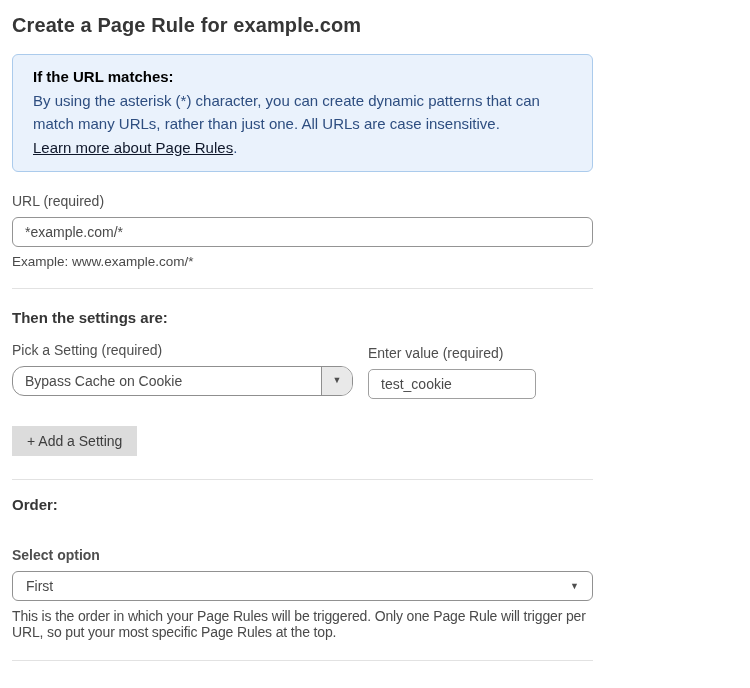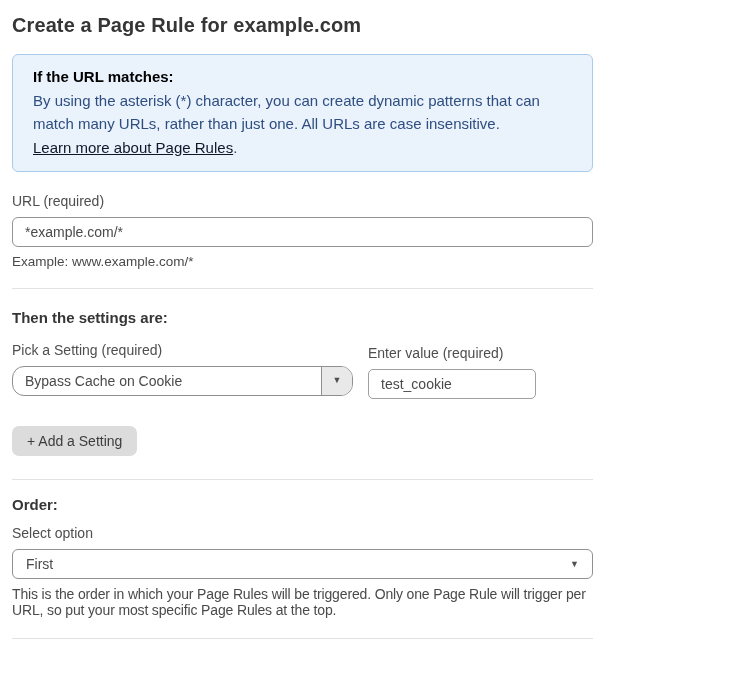--- a/index.html
+++ b/index.html
@@ -124,21 +124,21 @@
     border-radius: 5px;
     border-color: #a0a0a0;
   }
   
   .btn {
     display: inline-flex;
     align-items: center;
     justify-content: center;
     height: 30px;
     border: none;
-    border-radius: 7px;
+    border-radius: 0;
     padding: 0 15px;
     font-family: "Liberation Sans", "DejaVu Sans", sans-serif;
     font-size: 14px;
     cursor: pointer;
   }
   .add-setting-btn {
     margin-top: 27px;
     background: #dcdcdc;
     color: #3d3d3d;
   }
@@ -201,21 +201,21 @@
       <input class="text-input value-input" type="text" value="test_cookie" style="">
     </div>
   </div>
 
   <button class="btn add-setting-btn">+ Add a Setting</button>
 
   <hr class="divider" style="margin-top:23px;">
 
   <h2 class="section-heading" style="margin-top:16px;">Order:</h2>
 
-  <div class="field-label" style="margin-top:12px;">Select option</div>
+  <div class="field-label" style="margin-top:34px;font-weight:bold;">Select option</div>
   <div class="order-select">
     <span>First</span>
     <span class="arrow-glyph">▼</span>
   </div>
   <div class="order-helper">This is the order in which your Page Rules will be triggered. Only one Page Rule will trigger per URL, so put your most specific Page Rules at the top.</div>
 
   <hr class="divider" style="margin-top:20px;">
 
   
 

